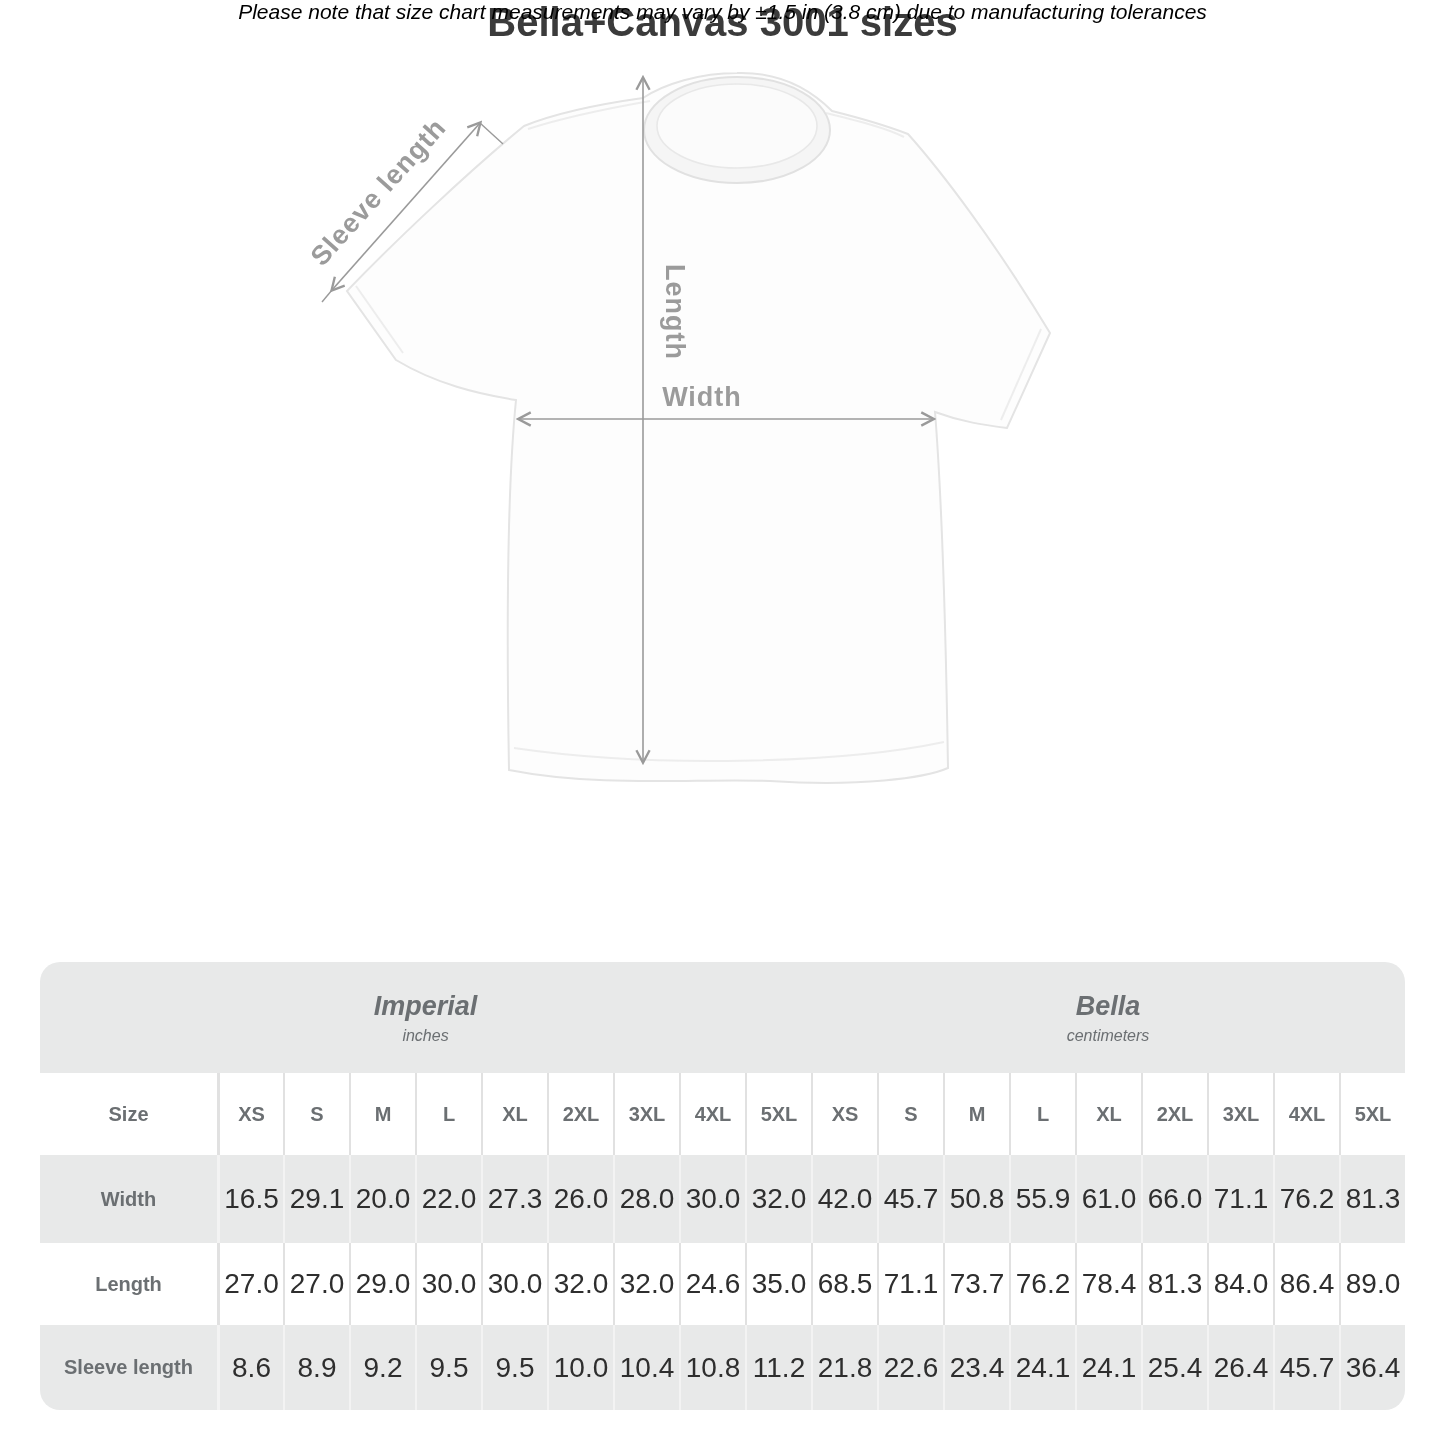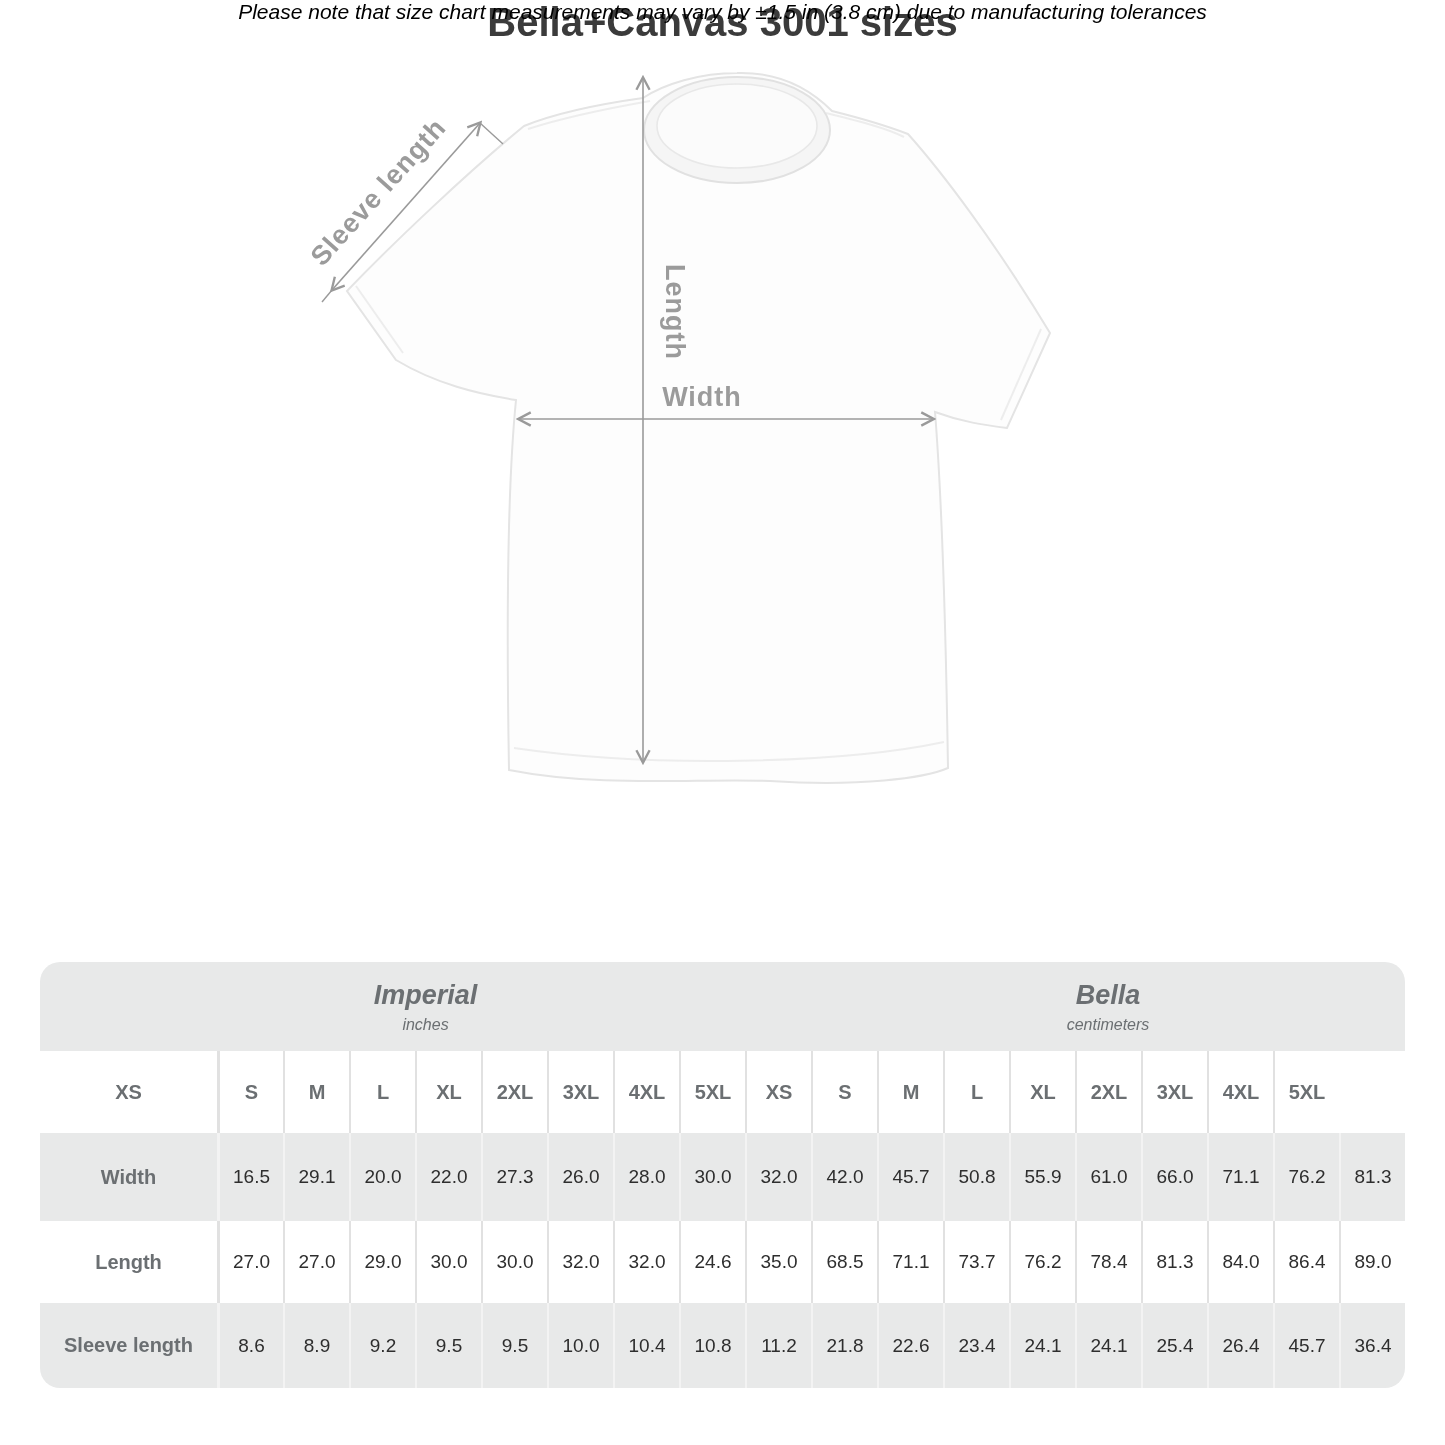--- a/index.html
+++ b/index.html
@@ -36,21 +36,21 @@
   }
   
   .size-table{
     position:absolute;left:40px;top:962px;width:1365px;
     border-radius:20px;overflow:hidden;
   }
   .band,.row{
     display:grid;
     grid-template-columns:177px repeat(18,66px);
   }
-  .band{background:#e8e9e9;height:89px;}
+  .band{background:#e8e9e9;height:111px;}
   .band .section{
     display:flex;flex-direction:column;align-items:center;justify-content:center;
     gap:5px;
   }
   .section-imperial{grid-column:1 / 11;}
   .section-metric{grid-column:11 / 20;}
   .section-name{font-size:27px;font-weight:bold;font-style:italic;color:#6b6f72;}
   .section-unit{font-size:16px;font-style:italic;color:#6b6f72;}
   .row > div{
     display:flex;align-items:center;justify-content:center;
@@ -58,21 +58,21 @@
   .row-head{height:82px;background:#ffffff;}
   .row-width{height:88px;background:#e8e9e9;}
   .row-len{height:82px;background:#ffffff;}
   .row-sleeve{height:85px;background:#e8e9e9;}
   .row-white > div:nth-child(n+3){border-left:2px solid #e1e1e1;}
   .row-white > div:nth-child(2){border-left:3px solid #e1e1e1;}
   .row-gray > div:nth-child(n+3){border-left:2px solid #f3f3f3;}
   .row-gray > div:nth-child(2){border-left:3px solid #f3f3f3;}
   .head-cell{font-size:20px;font-weight:bold;color:#6b6f72;}
   .row-label{font-size:20px;font-weight:bold;color:#6b6f72;}
-  .data-cell{font-size:19px;color:#2e2e2e;}
+  .data-cell{font-size:28px;color:#2e2e2e;}
 </style>
 </head>
 <body>
 
 <div class="page">
 
   <svg class="figure-svg" width="1445" height="830" viewBox="0 0 1445 830">
     <defs>
       <marker id="chev" viewBox="0 0 12 12" refX="10" refY="6" markerWidth="11" markerHeight="11" orient="auto-start-reverse">
         <path d="M2,1.5 L10.5,6 L2,10.5" fill="none" stroke="#9a9a9a" stroke-width="1.6"></path>
@@ -134,20 +134,21 @@
         <div class="section-name">Imperial</div>
         <div class="section-unit">inches</div>
       </div>
       <div class="section section-metric">
         <div class="section-name">Bella</div>
         <div class="section-unit">centimeters</div>
       </div>
     </div>
 
     <div class="row row-head row-white">
+      <div class="head-cell">Size</div>
       <div class="head-cell">XS</div>
       <div class="head-cell">S</div>
       <div class="head-cell">M</div>
       <div class="head-cell">L</div>
       <div class="head-cell">XL</div>
       <div class="head-cell">2XL</div>
       <div class="head-cell">3XL</div>
       <div class="head-cell">4XL</div>
       <div class="head-cell">5XL</div>
       <div class="head-cell">XS</div>

